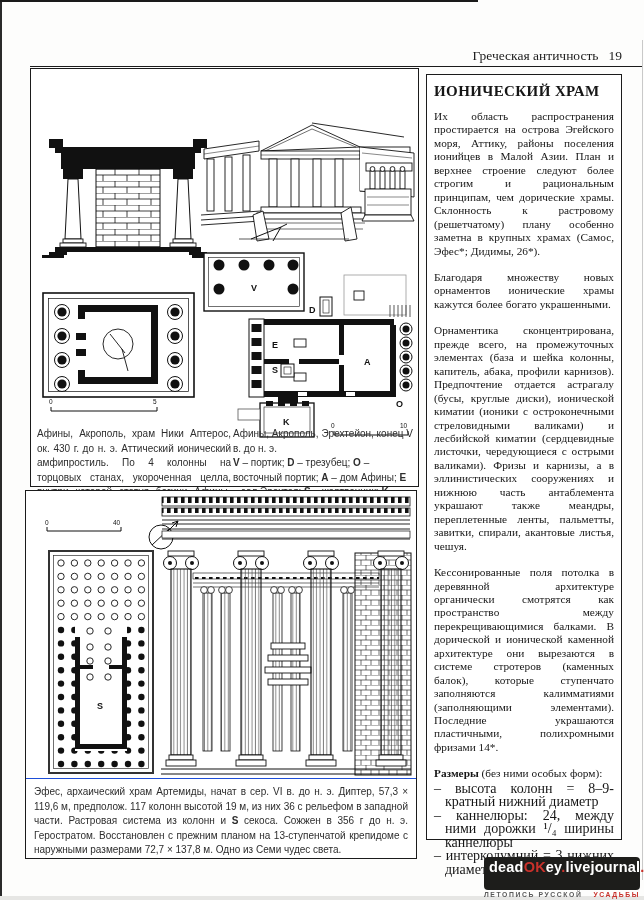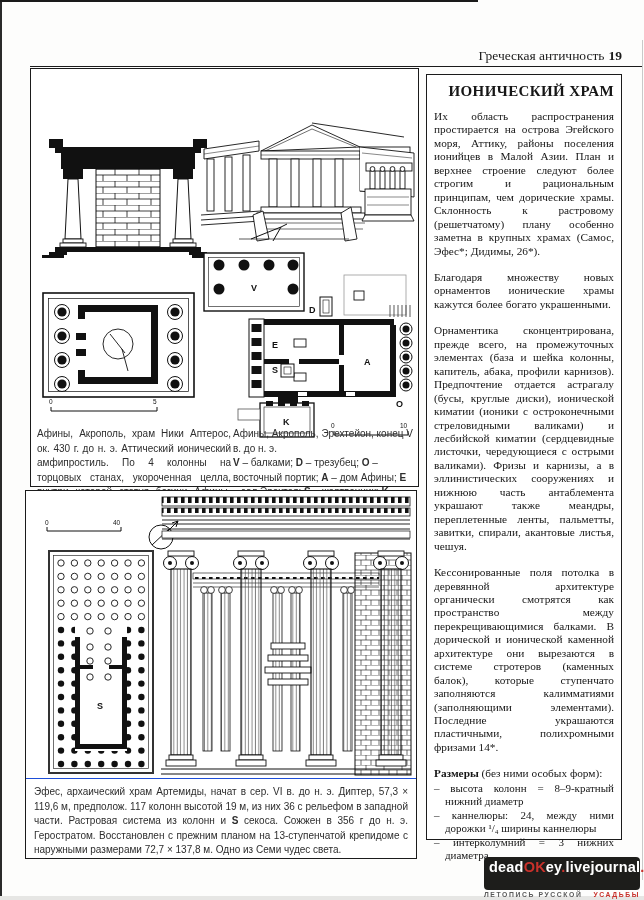--- a/index.html
+++ b/index.html
@@ -7,47 +7,47 @@
     width:644px;height:900px;position:relative;background:#fdfdfc;
     font-family:"Liberation Serif",serif;color:#161616;overflow:hidden;
   }
   .edge-left{position:absolute;left:0;top:0;width:2px;height:900px;background:#2a2a2a;}
   .edge-top{position:absolute;left:0;top:0;width:478px;height:2px;background:#1a1a1a;}
   .edge-right{position:absolute;right:1px;top:40px;width:1px;height:840px;background:#c9c9c9;}
   .edge-bottom{position:absolute;left:0;bottom:0;width:644px;height:4px;background:#e6e6e4;}
 
   .page-header{position:absolute;top:48px;left:30px;width:592px;text-align:right;
     font-size:13.5px;color:#1c1c1c;}
-  .page-header .pagenum{margin-left:4px;font-weight:bold;}
+  .page-header .pagenum{margin-left:10px;}
   .header-rule{position:absolute;top:66px;left:30px;width:612px;height:1px;background:#1b1b1b;}
 
   
   .figbox1{position:absolute;left:30px;top:68px;width:387px;height:417px;
     border:1px solid #1b1b1b;background:#fff;}
   .figbox2{position:absolute;left:25px;top:490px;width:390px;height:367px;
     border:1px solid #1b1b1b;background:#fff;}
   .figbox1 svg,.figbox2 svg{position:absolute;}
   .caption{font-family:"Liberation Sans",sans-serif;font-size:10px;line-height:14.5px;
     color:#2d2d2d;text-align:justify;}
   .cap1{position:absolute;left:6px;top:358px;width:194px;}
   .cap2{position:absolute;left:202px;top:358px;width:180px;text-align:left;}
   .cap2 b{font-weight:bold;}
   .cap3{position:absolute;left:0;top:287px;width:374px;border-top:1px solid #1d4ed8;
     padding:6px 8px 0 8px;}
   .cap3 b{font-weight:bold;}
 
   
   .textbox{position:absolute;left:426px;top:74px;width:196px;height:766px;
     border:1px solid #1b1b1b;background:#fff;box-sizing:border-box;padding:7px 7px 0 7px;}
-  .art-title{text-align:right;font-weight:bold;font-size:15px;letter-spacing:.4px;
+  .art-title{text-align:left;font-weight:bold;font-size:15px;letter-spacing:.4px;
     margin:1px 0 10px 0;}
   .para{font-size:11.3px;line-height:13.45px;text-align:justify;margin:0 0 13px 0;}
   .sizes-head{font-size:11.3px;line-height:13.45px;margin:0 0 1px 0;}
   .sizes-head b{font-weight:bold;}
-  .size-item{font-size:11px;line-height:13.45px;text-align:justify;
+  .size-item{font-size:14px;line-height:13.45px;text-align:justify;
     padding-left:11px;text-indent:-11px;}
 
   
   .wm{position:absolute;left:484px;top:857px;width:156px;font-family:"Liberation Sans",sans-serif;}
   .wm-box{background:#1d1d1b;border-radius:4px;padding:2px 5px 15px 5px;
     font-weight:bold;font-size:14.5px;letter-spacing:.2px;white-space:nowrap;text-align:right;}
   .wm-w{color:#ffffff;} .wm-r{color:#c8312b;}
   .wm-tag{display:flex;justify-content:space-between;margin-top:1px;
     font-weight:bold;font-size:6.8px;letter-spacing:1.6px;text-transform:uppercase;}
   .wm-tag .t1{color:#5a5a5a;} .wm-tag .t2{color:#c8312b;}
@@ -264,21 +264,21 @@
       <path d="M140,188 H214 M140,184 V188 M214,184 V188"></path>
     </g>
     <text class="scale-num" x="137" y="181">0</text>
     <text class="scale-num" x="206" y="181">10</text>
   </svg>
 
   <div class="caption cap1">Афины, Акрополь, храм Ники Аптерос, ок. 430 г. до н. э. Аттический ионический амфипростиль. По 4 колонны на торцовых станах, укороченная целла, внутри которой статуя богини Афины-Ники</div>
 
   <div class="caption cap2">
     <span>Афины, Акрополь, Эрехтейон, конец V в. до н. э.</span><br>
-    <b>V</b><span> – балками; </span><b>D</b><span> – трезубец; </span><b>O</b><span> – восточный портик; </span><b>A</b><span> – дом Афины; </span><b>E</b><span> – зал Эрехтея; </span><b>S</b><span> – жертвенник; </span><b>K</b><span> – портик кариатид</span>
+    <b>V</b><span> – портик; </span><b>D</b><span> – трезубец; </span><b>O</b><span> – восточный портик; </span><b>A</b><span> – дом Афины; </span><b>E</b><span> – зал Эрехтея; </span><b>S</b><span> – жертвенник; </span><b>K</b><span> – портик кариатид</span>
   </div>
 </div>
 
 <div class="figbox2">
 
   <svg style="left:15px;top:26px;" width="140" height="258" viewBox="0 0 140 258">
     <g stroke="#111" stroke-width="1">
       <path d="M6,14 H80 M6,10 V14 M80,10 V14"></path>
     </g>
     <text class="scale-num" x="4" y="8">0</text>

